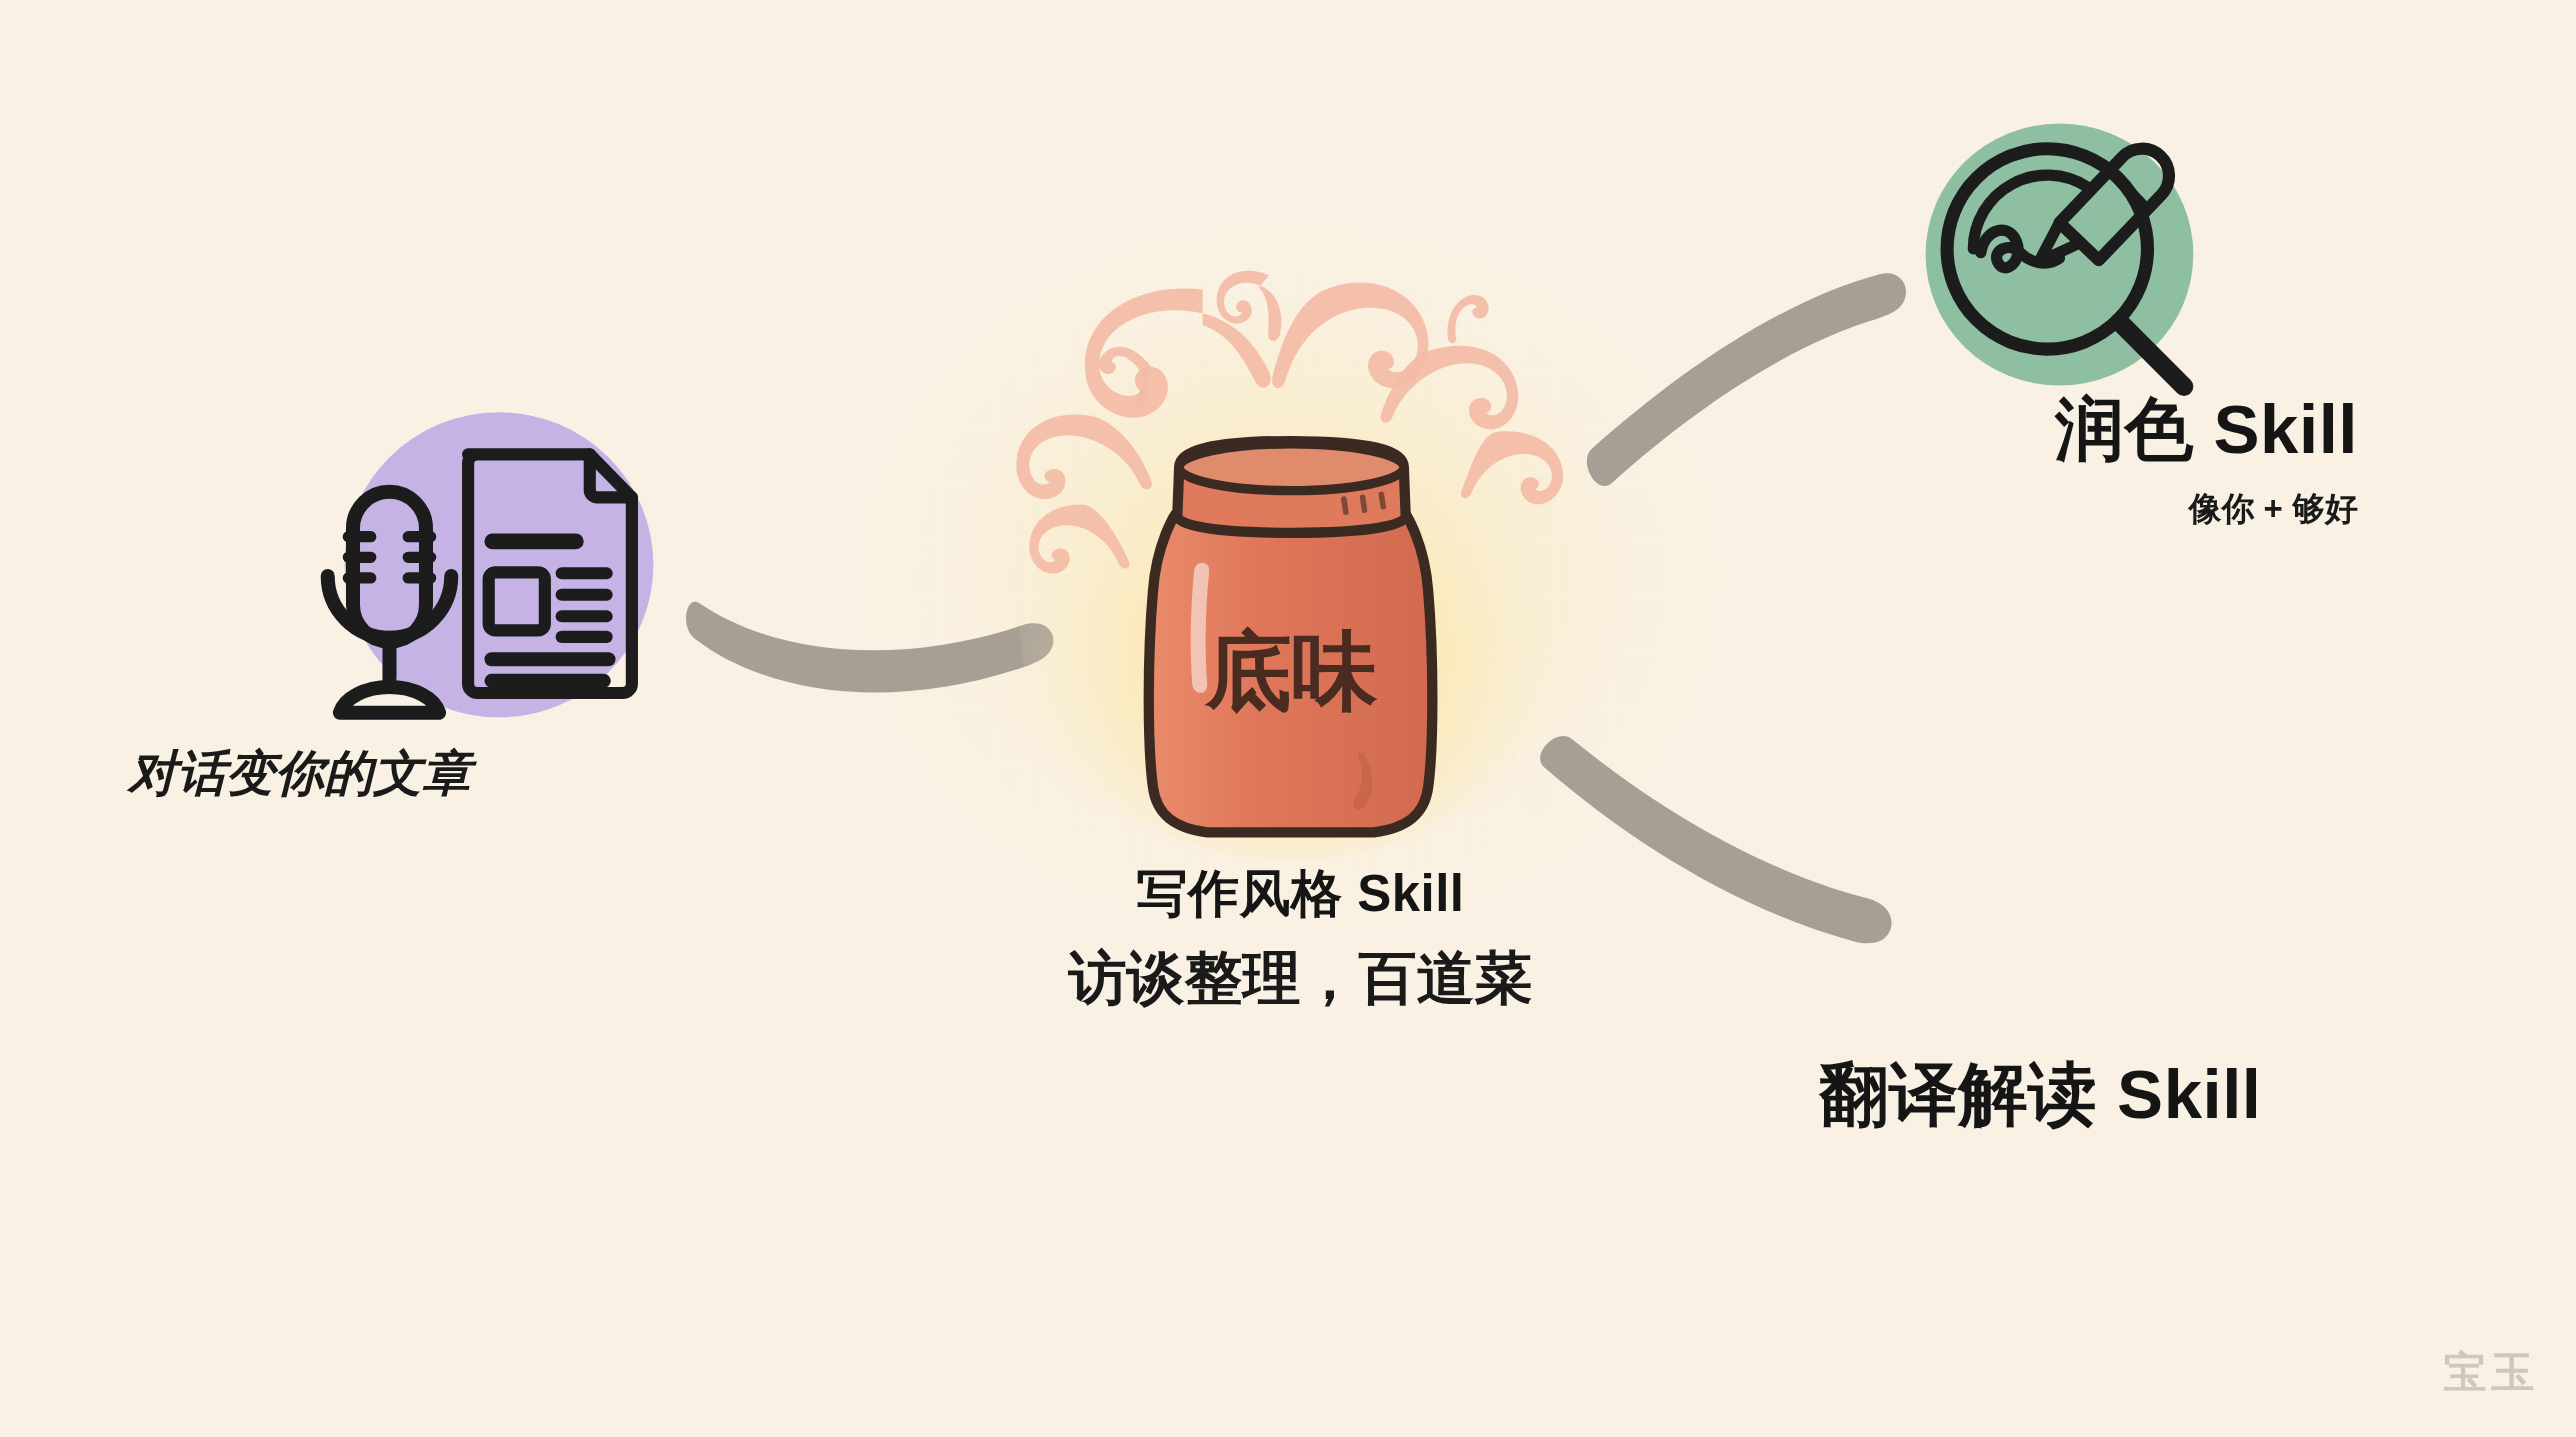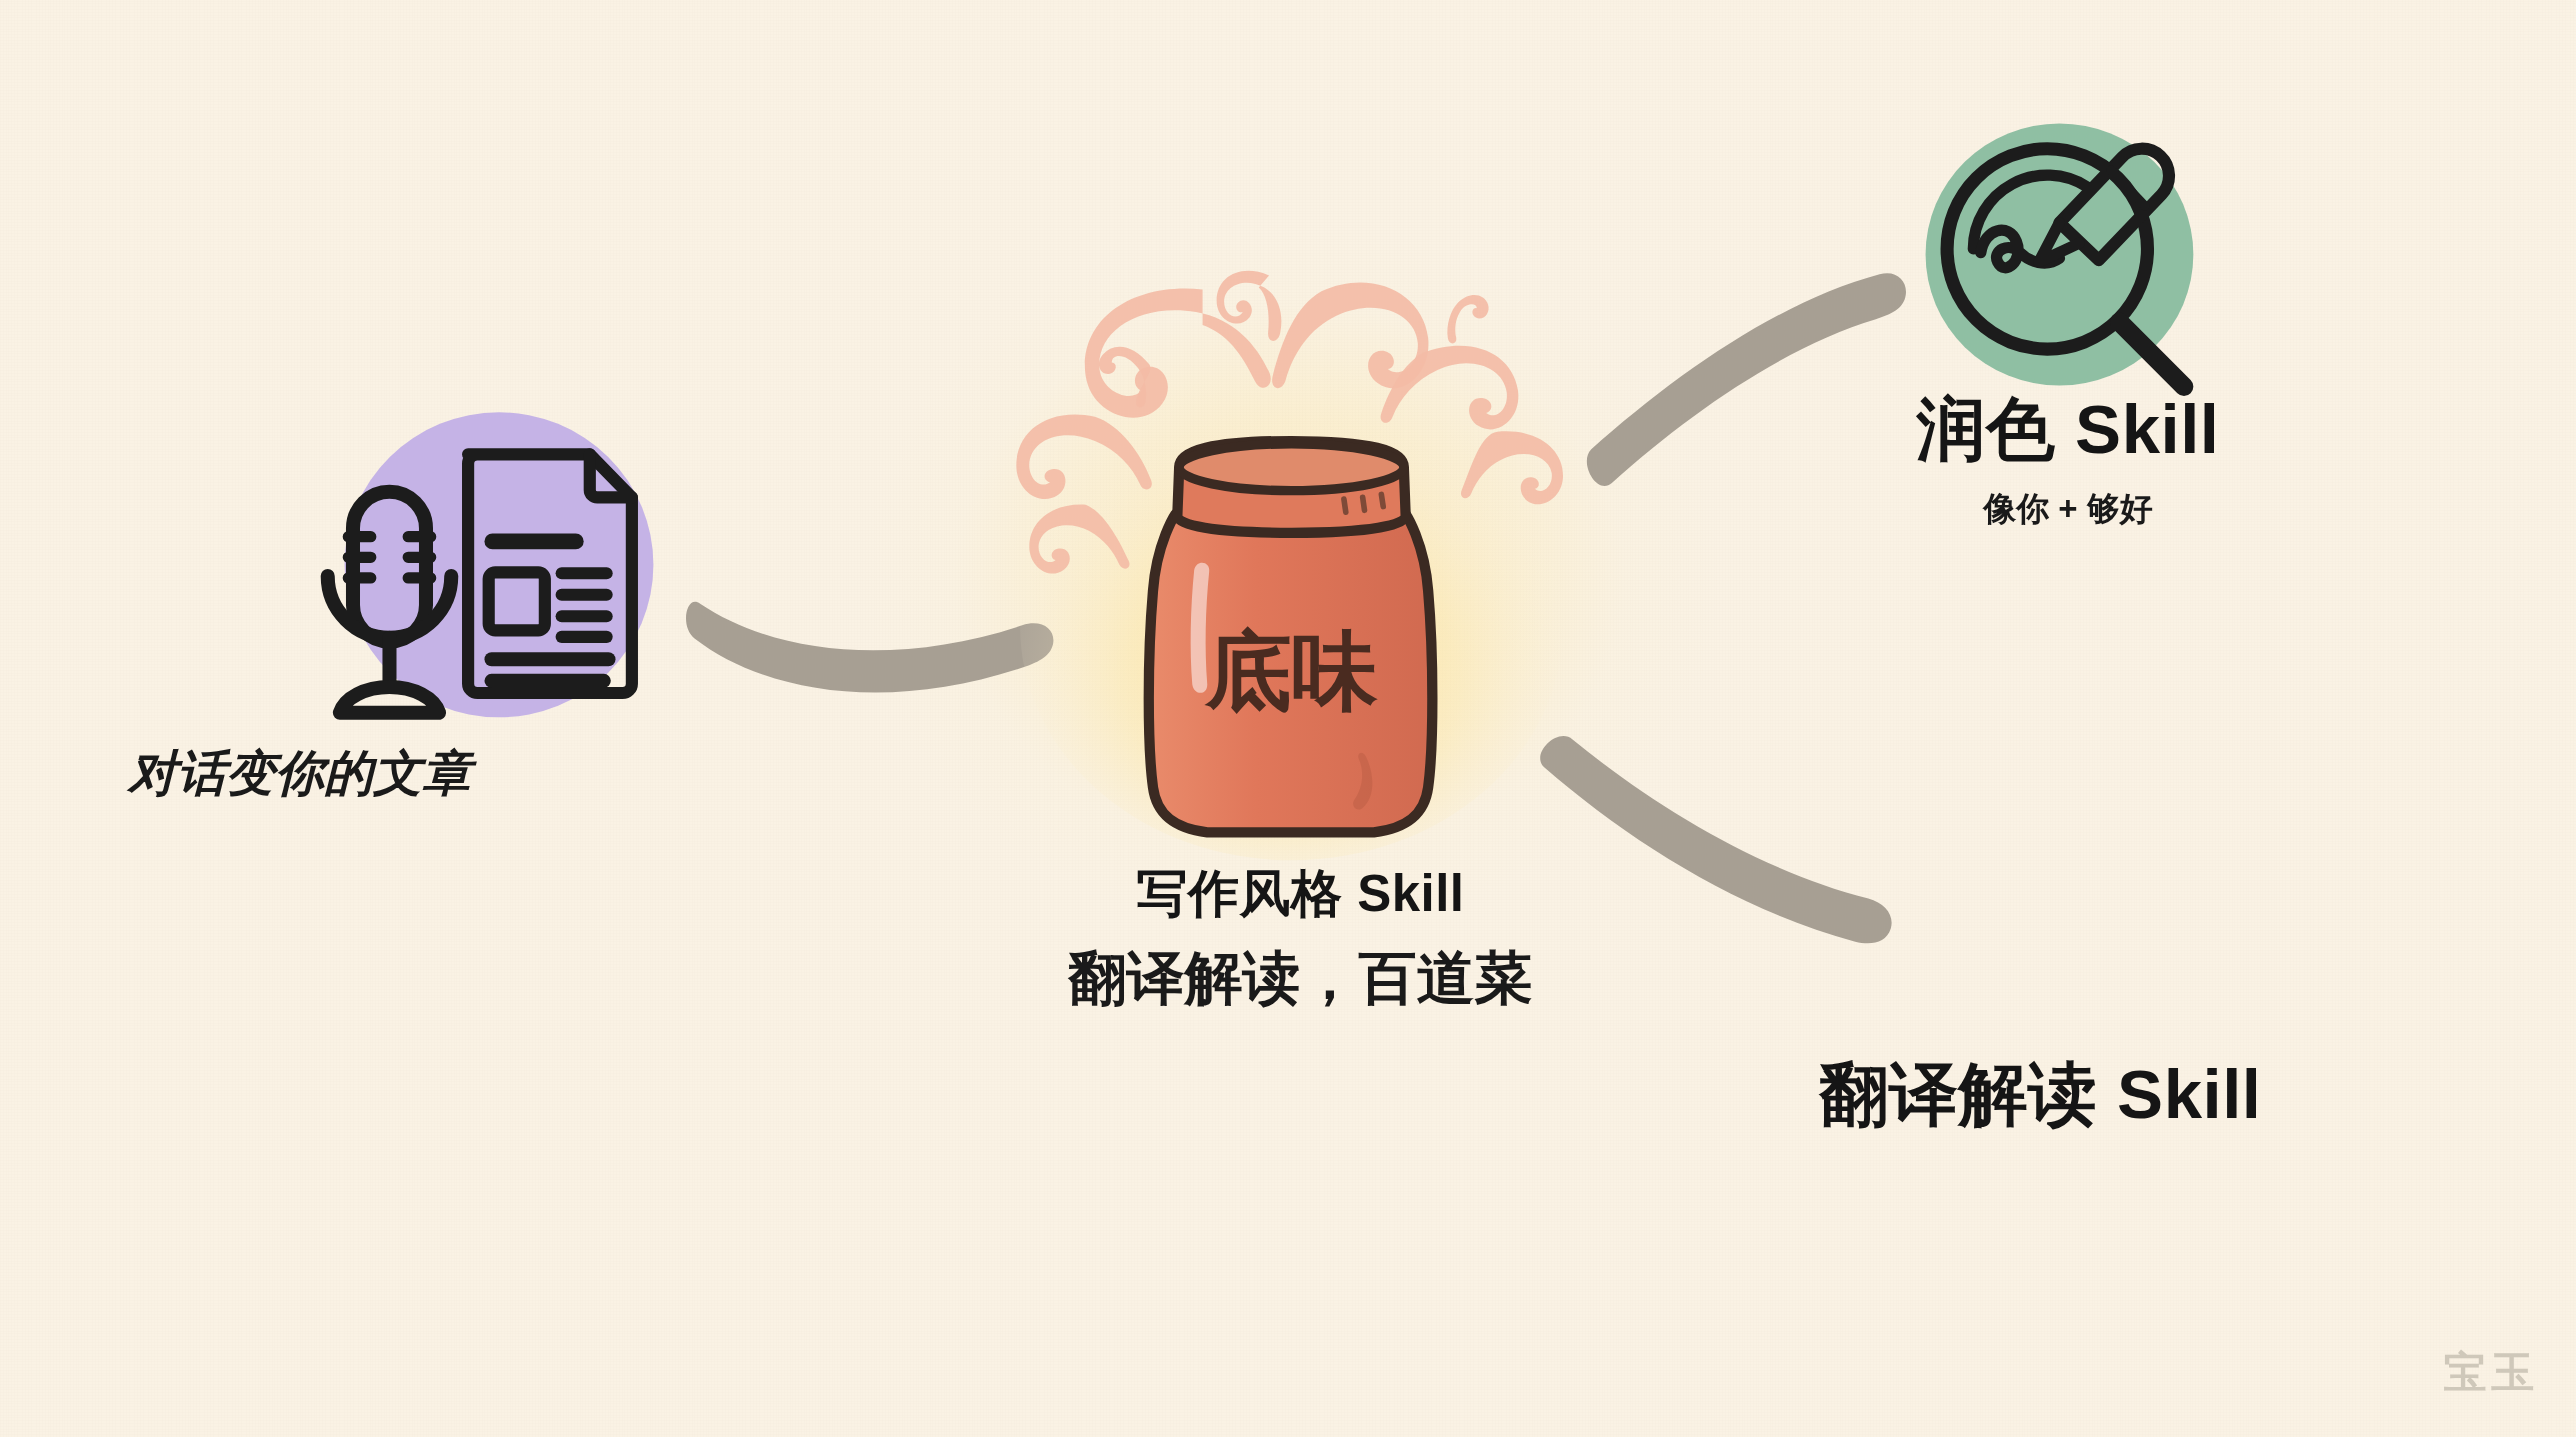--- a/index.html
+++ b/index.html
@@ -64,21 +64,21 @@
   #node-interview { left: 0px; top: 721px; width: 599px; text-align: center; }
   #node-interview .node-title { font-size: 69px; }
   #node-interview .node-sub   { font-size: 49px; margin-top: 24px; font-style: italic; }
 
   
   #node-center { left: 945px; top: 866px; width: 711px; text-align: center; }
   #node-center .node-title { font-size: 51px; }
   #node-center .node-sub   { font-size: 58px; margin-top: 24px; }
 
   
-  #node-polish { left: 1778px; top: 393px; width: 580px; text-align: center; }
+  #node-polish { left: 1778px; top: 393px; width: 580px; text-align: right; }
   #node-polish .node-title { font-size: 69px; }
   #node-polish .node-sub   { font-size: 33px; margin-top: 22.5px; }
 
   
   #node-translate { left: 1713px; top: 1058px; width: 655px; text-align: center; }
   #node-translate .node-title { font-size: 69px; }
   #node-translate .node-sub   { font-size: 51px; margin-top: 22.5px; }
 
   
   .icon-wrap { position: absolute; }
@@ -267,21 +267,21 @@
     </svg>
   </div>
 
 
   <div class="node" id="node-interview">
     <div class="node-sub">对话变你的文章</div>
   </div>
 
   <div class="node" id="node-center">
     <div class="node-title">写作风格 Skill</div>
-    <div class="node-sub">翻译解读，百道菜</div>
+    <div class="node-sub">访谈整理，百道菜</div>
   </div>
 
   <div class="node" id="node-polish">
     <div class="node-title">润色 Skill</div>
     <div class="node-sub">像你 + 够好</div>
   </div>
 
   <div class="node" id="node-translate">
     <div class="node-title">翻译解读 Skill</div>
   </div>

